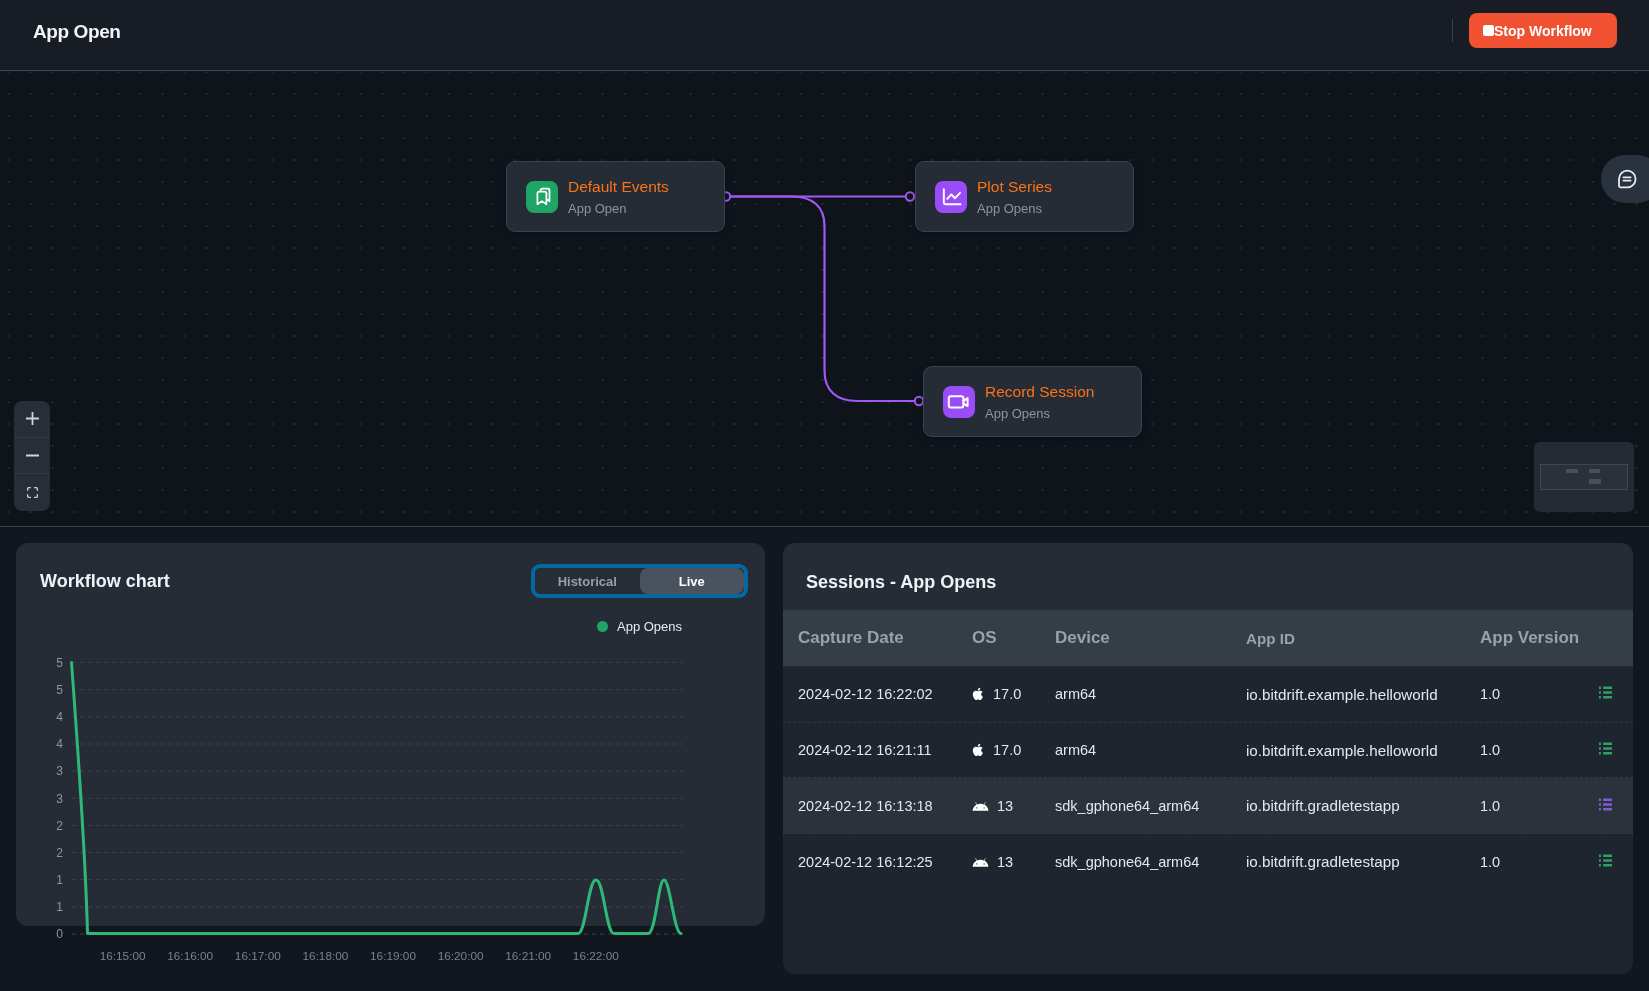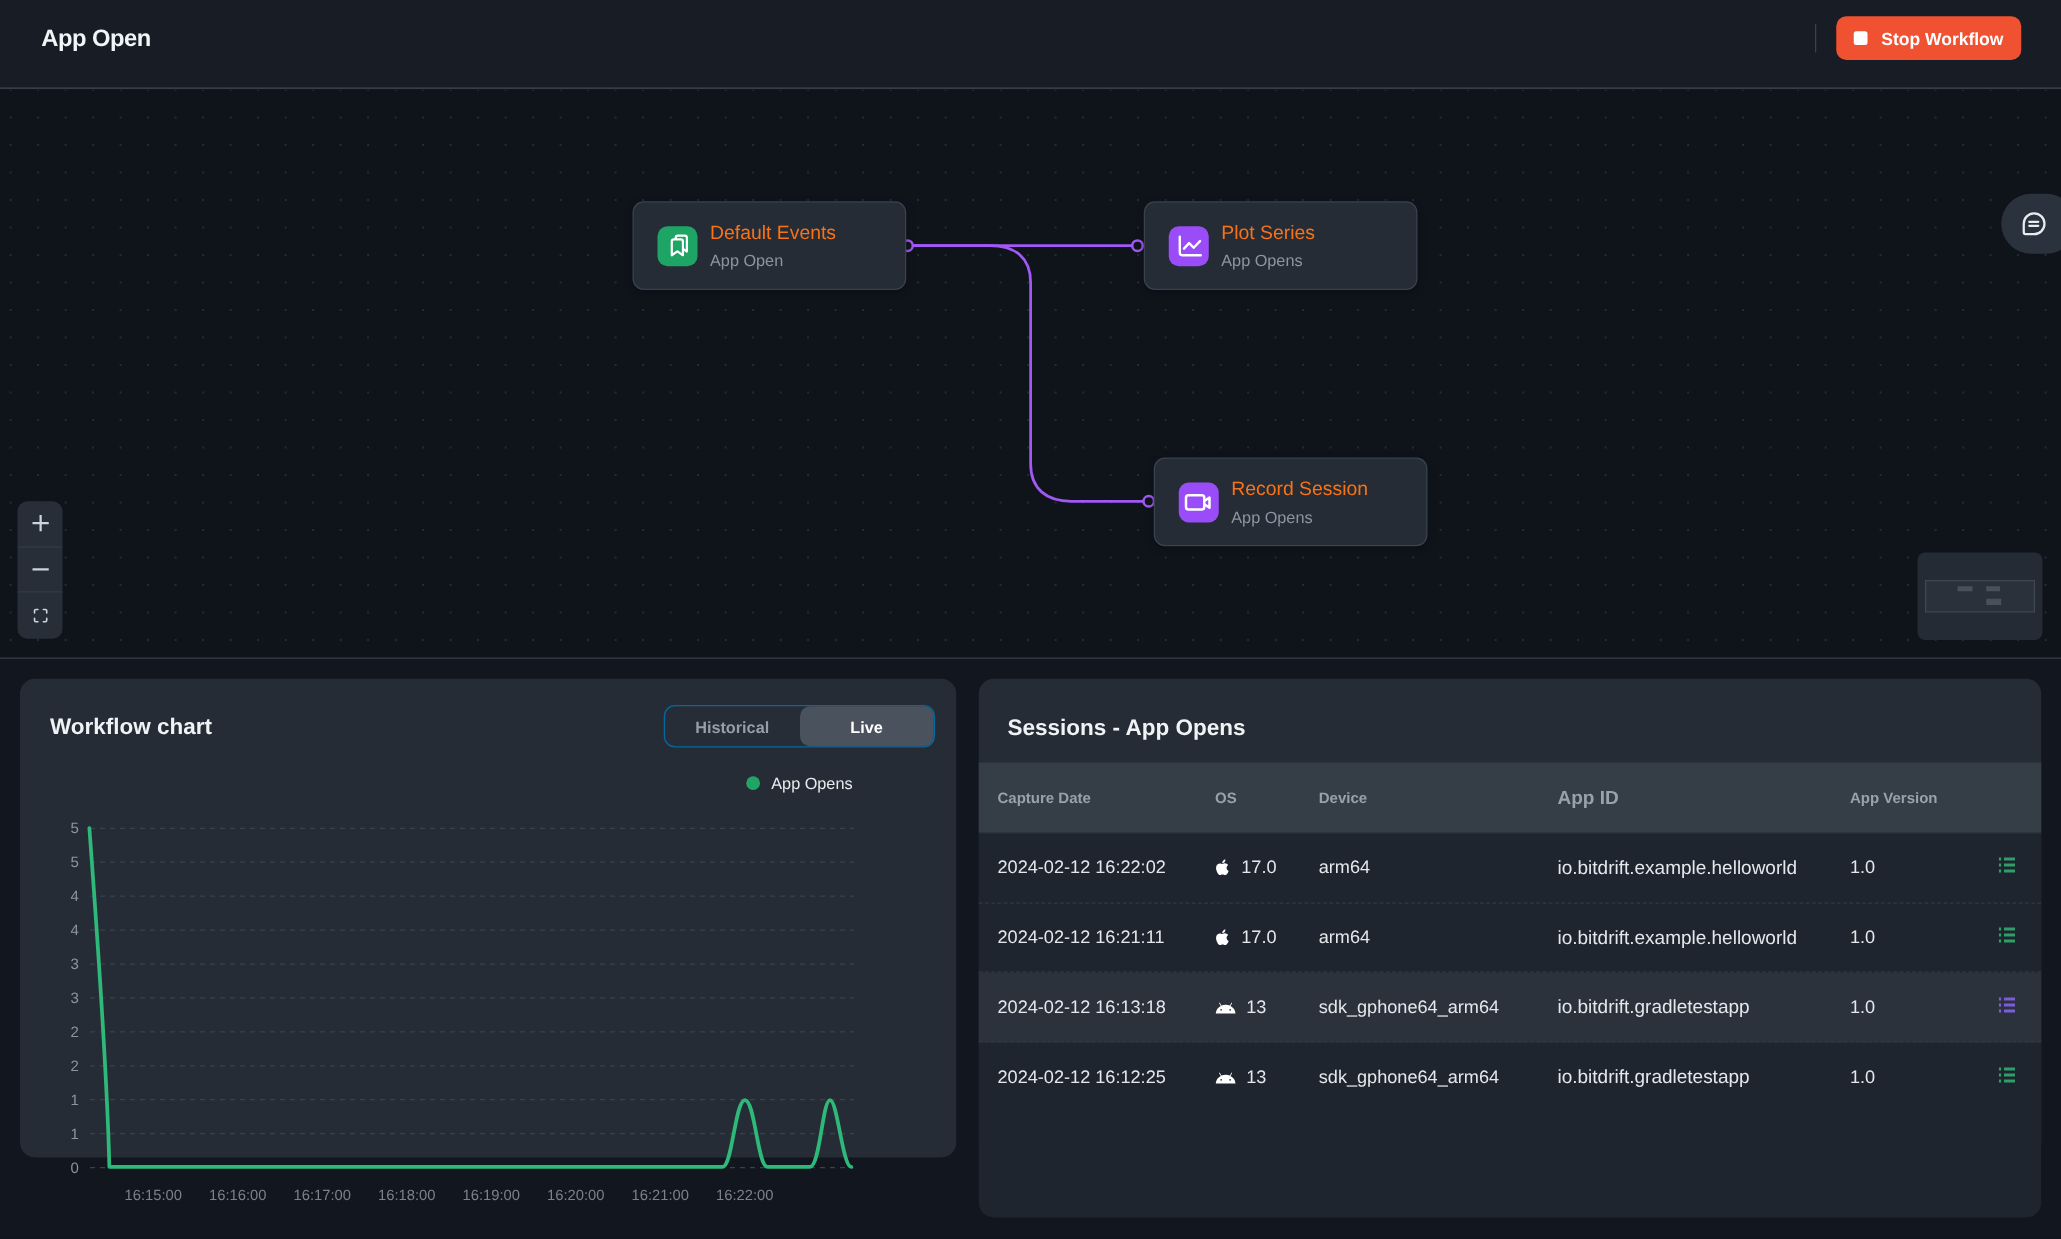--- a/index.html
+++ b/index.html
@@ -8,21 +8,21 @@
   .abs { position:absolute; }
 
   
   #topbar { position:absolute; left:0; top:0; width:1649px; height:71px;
     background:#171c25; border-bottom:1px solid #414956; }
   #topbar h1 { position:absolute; left:33px; top:21px; font-size:19px; font-weight:bold;
     color:#f2f5f8; letter-spacing:-0.4px; }
   #tb-divider { position:absolute; left:1452px; top:19px; width:1px; height:23px; background:#39414d; }
   #stopbtn { position:absolute; left:1469px; top:13px; width:148px; height:35px;
     background:#f05130; border-radius:8px; display:flex; align-items:center;
-    padding-left:14px; gap:11px; color:#fff; font-weight:bold; font-size:14px; }
+    padding-left:14px; color:#fff; font-weight:bold; font-size:14px; }
   #stopbtn .sq { width:11px; height:11px; background:#fff; border-radius:2px; }
 
   
   #canvas { position:absolute; left:0; top:72px; width:1649px; height:455px;
     background:#0f141b;
     background-image:radial-gradient(circle, #252b34 1.1px, transparent 1.2px);
     background-size:22px 22px; background-position:-2.5px -11px;
     border-bottom:1px solid #39414d; }
 
   .node { position:absolute; width:219px; height:71px; background:#252c36;
@@ -60,34 +60,34 @@
   #panel-left { left:16px; width:749px; }
   #panel-right { left:783px; width:850px; }
 
   #panel-left h2 { position:absolute; font-size:18px; font-weight:bold; color:#f0f3f6; }
   #panel-right h2 { position:absolute; font-size:18px; font-weight:bold; color:#f0f3f6; }
   #panel-left h2 { left:24px; top:28px; }
   #panel-right h2 { left:23px; top:29px; }
 
   
   #toggle { position:absolute; left:515px; top:21px; width:217px; height:34px;
-    border:1px solid #0369a1; border-radius:9px; display:flex; background:#262d37; }
+    border:4px solid #0369a1; border-radius:9px; display:flex; background:#262d37; }
   #toggle .seg { flex:1; display:flex; align-items:center; justify-content:center;
     font-size:13px; font-weight:bold; color:#959ea9; }
   #toggle .seg.active { background:#4a525d; border-radius:8px; color:#fff; }
 
   
   #legend { position:absolute; left:581px; top:76px; display:flex; align-items:center; gap:9px; }
   #legend .dot { width:11px; height:11px; border-radius:50%; background:#21a566; }
   #legend span { font-size:13px; color:#e7ebef; }
 
   
   #thead { position:absolute; left:0; top:67px; width:850px; height:56px;
     background:#353d47; display:flex; align-items:center; }
-  #thead div { font-size:12px; font-weight:bold; color:#98a1ac; }
+  #thead div { font-size:17px; font-weight:bold; color:#98a1ac; }
   .row { position:absolute; left:0; width:850px; height:55.7px; display:flex;
     align-items:center; border-bottom:1px dashed #303842;padding-left:28px; }
   .row.last { border-bottom:none; }
   #tbody { position:absolute; left:0; top:124px; width:850px; height:307px;
     background:#1f252e; border-radius:0 0 12px 12px; }
   .row div { font-size:14.5px; color:#e4e8ec; }
   .row.hl { background:#2b323c; }
   .c1 { position:absolute; left:15px; }
   .c2 { position:absolute; left:189px; display:flex; align-items:center; gap:8px; }
   .c3 { position:absolute; left:272px; }

